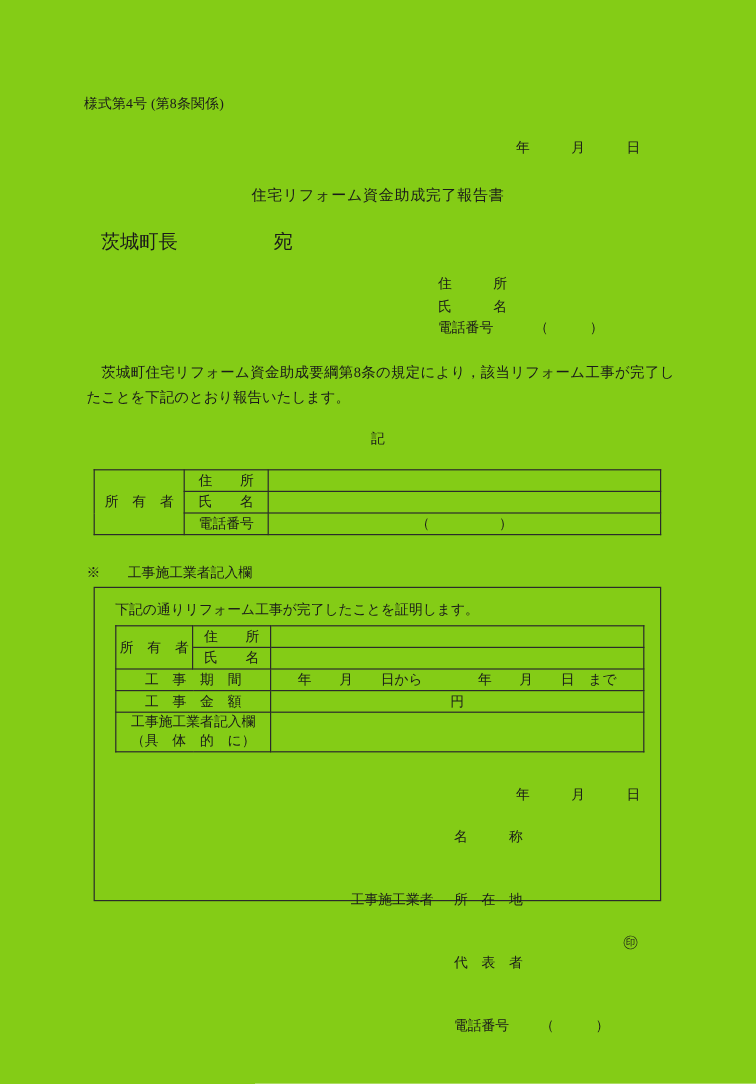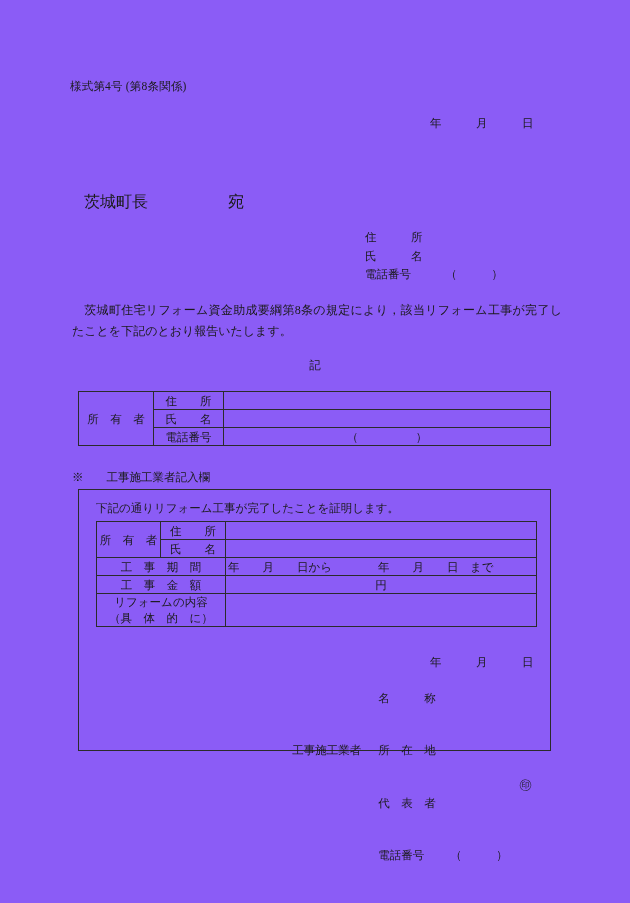--- a/index.html
+++ b/index.html
@@ -13,21 +13,21 @@
     height: 903px;
     position: relative;
     font-family: "Liberation Serif", "DejaVu Serif", serif;
     color: #1a1a1a;
     font-size: 11.5px;
     overflow: hidden;
   }
   .page {
     position: absolute;
     inset: 0;
-    background: #8b5cf6;
+    background: #84cc16;
   }
 
   
   .abs { position: absolute; }
 
   .form-no {
     left: 70px;
     top: 79px;
     font-size: 11.5px;
     letter-spacing: 0.2px;
@@ -137,21 +137,21 @@
 
   .contractor-table {
     left: 96px;
     top: 521px;
     width: 441px;
   }
   .contractor-table td.owner-span { width: 59px; }
   .contractor-table td.field-lbl  { width: 60px; }
   .contractor-table td.wide-lbl   { width: 119px; }
 
-  .period-cell { white-space: pre; }
+  .period-cell { white-space: pre; text-align: center; }
   .amount-cell { text-align: center; }
 
   .reform-cell {
     height: 46px;
     vertical-align: middle;
     text-align: center;
     line-height: 16px;
     white-space: pre;
   }
 
@@ -190,20 +190,21 @@
 </style>
 </head>
 <body>
 
 <div class="page">
 
   <div class="abs form-no">様式第4号 (第8条関係)</div>
 
   <div class="abs date-line">年　　　月　　　日</div>
 
+  <div class="abs doc-title">住宅リフォーム資金助成完了報告書</div>
 
   <div class="abs addressee">茨城町長　　　　　宛</div>
 
   <div class="abs applicant-block">
     <div class="applicant-row">住　　　所</div>
     <div class="applicant-row">氏　　　名</div>
     <div class="applicant-row">電話番号　　　（　　　）</div>
   </div>
 
   <div class="abs body-text">　茨城町住宅リフォーム資金助成要綱第8条の規定により，該当リフォーム工事が完了したことを下記のとおり報告いたします。</div>
@@ -247,21 +248,21 @@
       </tr>
       <tr>
         <td class="lbl wide-lbl" colspan="2">工　事　期　間</td>
         <td class="val period-cell">年　　月　　日から　　　　年　　月　　日　まで</td>
       </tr>
       <tr>
         <td class="lbl wide-lbl" colspan="2">工　事　金　額</td>
         <td class="val amount-cell">円</td>
       </tr>
       <tr>
-        <td class="lbl wide-lbl reform-cell" colspan="2">リフォームの内容
+        <td class="lbl wide-lbl reform-cell" colspan="2">工事施工業者記入欄
 （具　体　的　に）</td>
         <td class="val"></td>
       </tr>
     </tbody>
   </table>
 
   <div class="abs sign-date">年　　　月　　　日</div>
 
   <div class="abs sign-block">
     <div class="sign-row">

